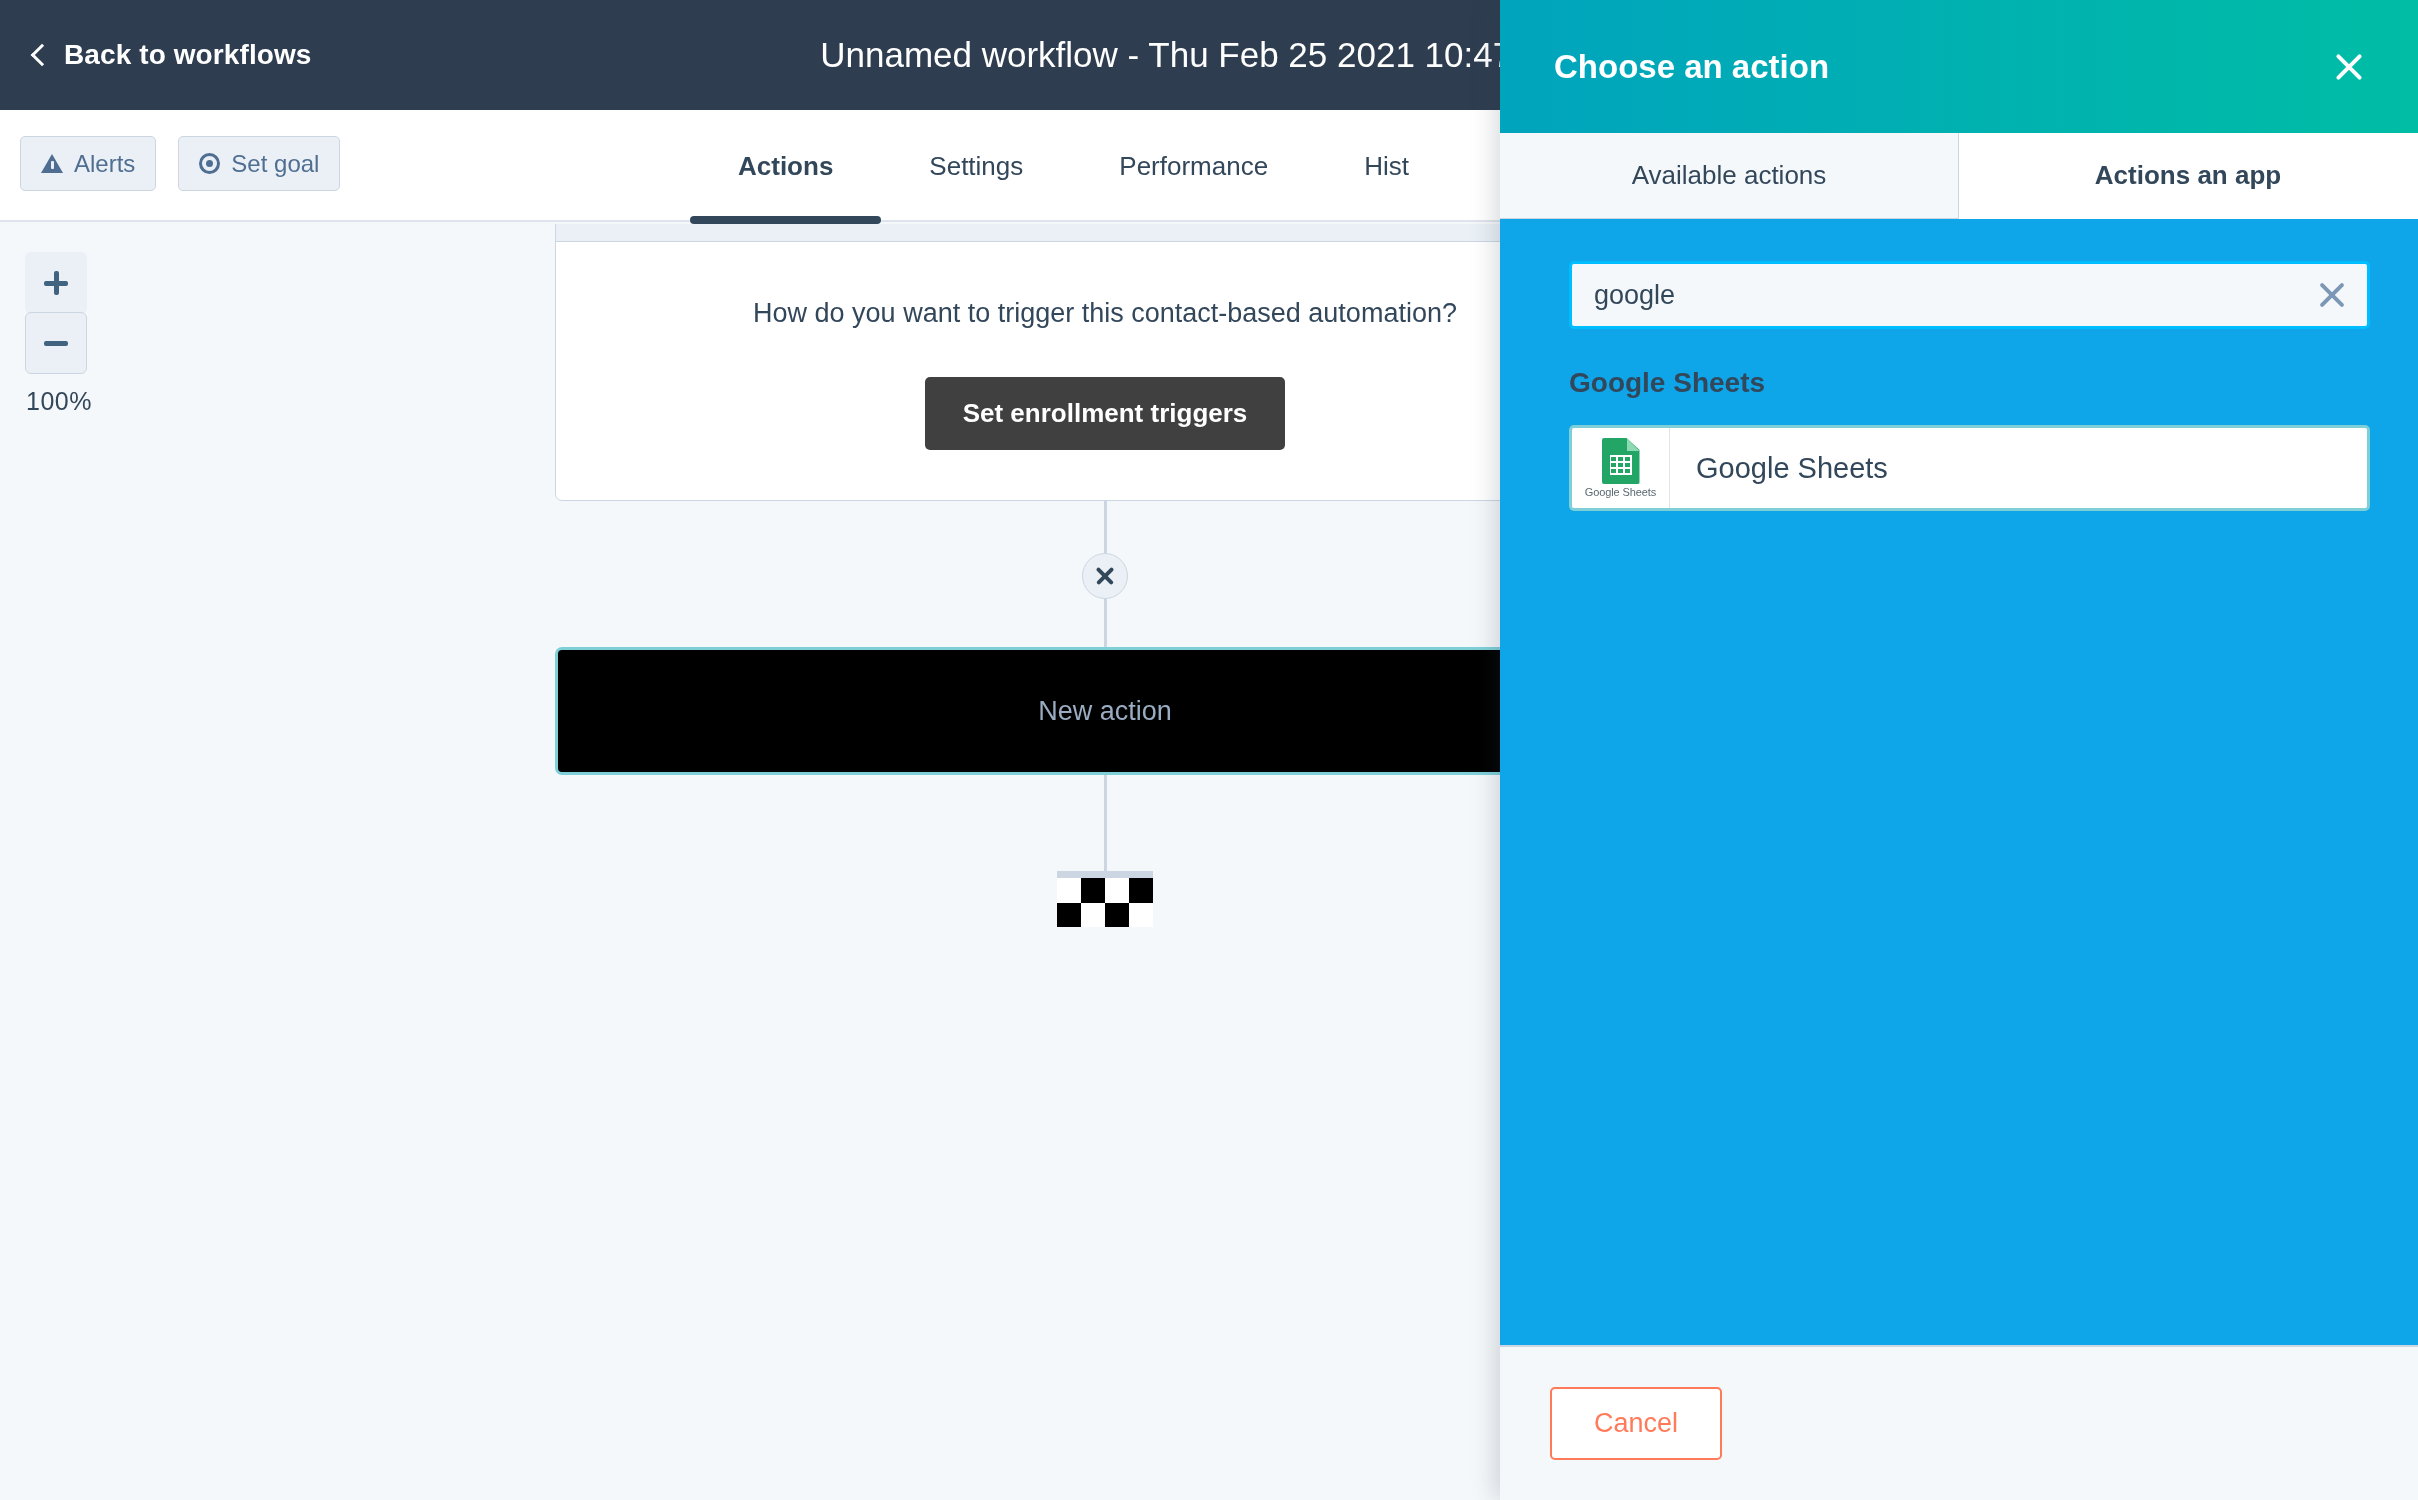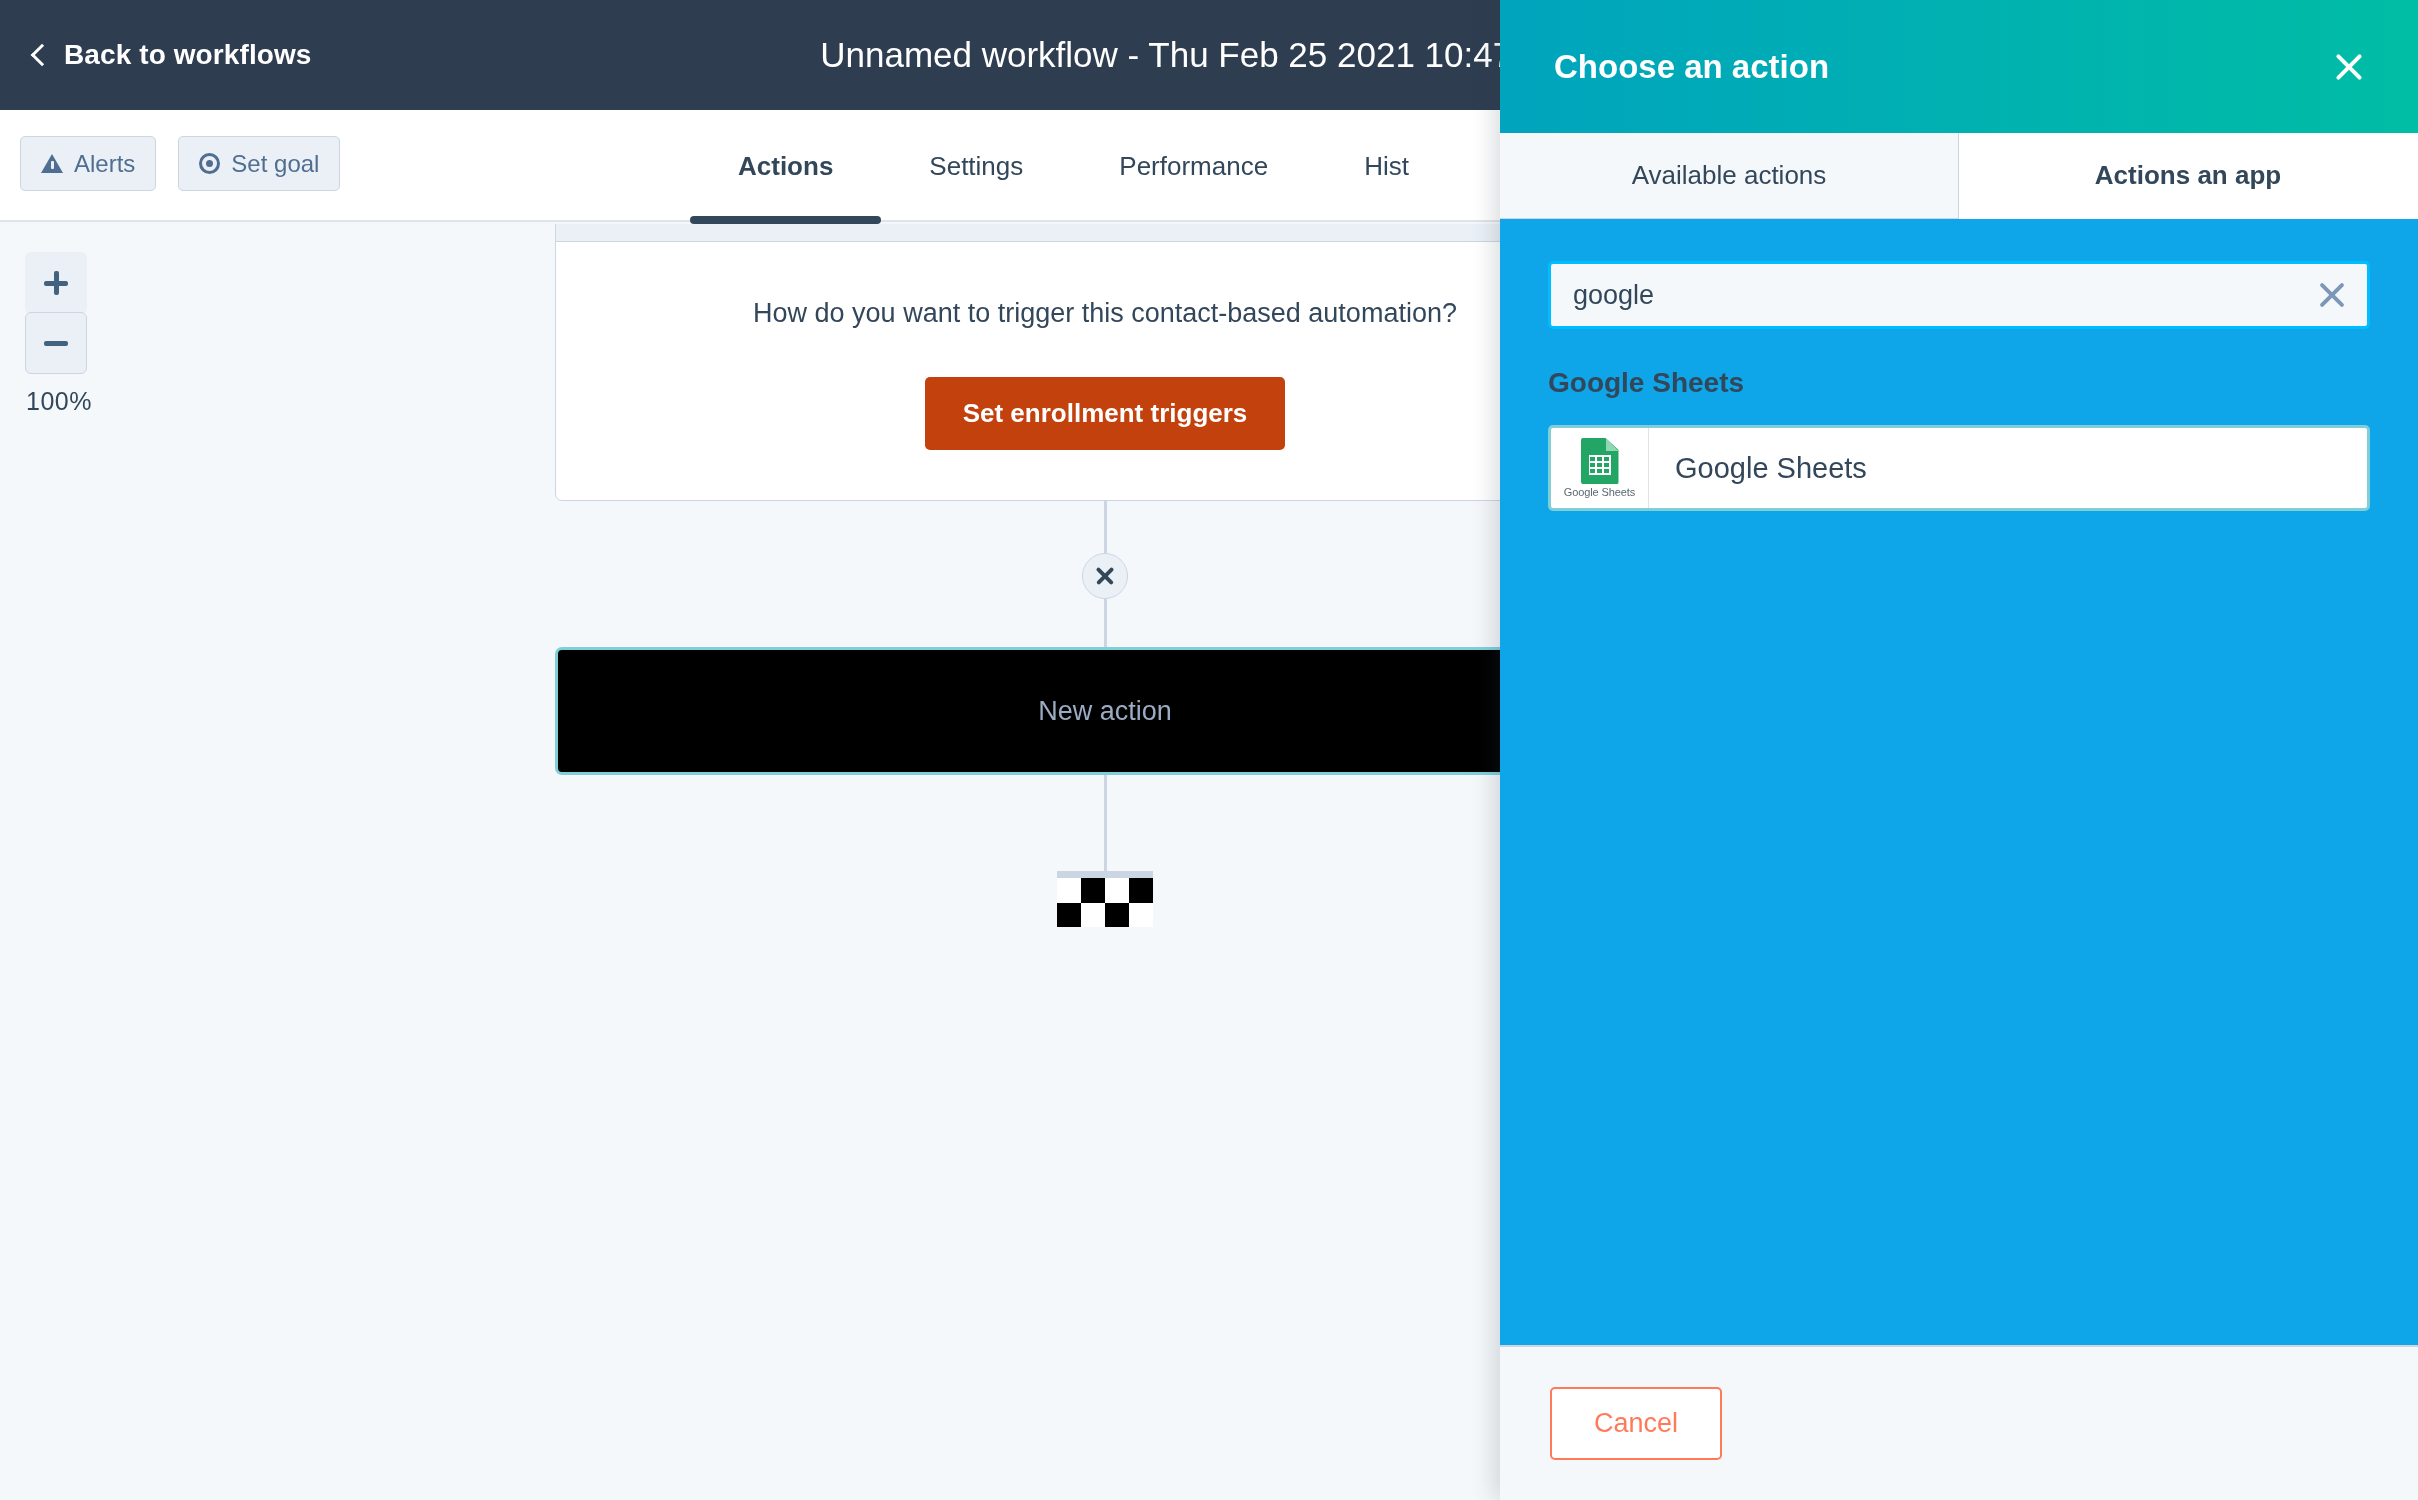--- a/index.html
+++ b/index.html
@@ -112,21 +112,21 @@
   }
   .trigger-body {
     padding: 52px 110px 50px; text-align: center;
   }
   .trigger-q {
     font-size: 27px; color: #33475b; line-height: 1.45; max-width: 800px;
     margin: 0 auto;
   }
   .primary-btn {
     margin: 44px auto 0; display: inline-block;
-    background: #c2410c; color: #ffffff;
+    background: #404040; color: #ffffff;
     font-size: 26px; font-weight: 700;
     padding: 21px 38px; border-radius: 5px; border: none; cursor: pointer;
   }
 
   .connector { width: 3px; background: #cbd6e2; margin: 0 auto; }
   .conn-1 { height: 52px; }
   .conn-2 { height: 48px; }
   .conn-3 { height: 96px; }
   .plus-node {
     width: 46px; height: 46px; border-radius: 50%;
@@ -184,21 +184,21 @@
     flex: 1; display: flex; align-items: center; justify-content: center;
     font-size: 26px; color: #33475b; cursor: pointer;
     background: #f5f8fa; border-bottom: 1.5px solid #cbd6e2;
     border-right: 1.5px solid #cbd6e2;
   }
   .ptab.active {
     background: #ffffff; font-weight: 700; border-bottom-color: transparent;
     border-right-color: transparent;
   }
 
-  .panel-body { flex: 1 1 auto; padding: 42px 48px 0; overflow: hidden; }
+  .panel-body { flex: 1 1 auto; padding: 42px 48px 0; overflow: hidden; margin-left: 21px; }
 
   .search-wrap { position: relative; }
   .search-input {
     width: 100%; height: 68px;
     border: 3px solid #00bdff; border-radius: 5px;
     background: #f5f8fa;
     font-size: 27px; color: #33475b;
     padding: 0 72px 0 22px;
     font-family: "Liberation Sans", sans-serif;
     outline: none;

